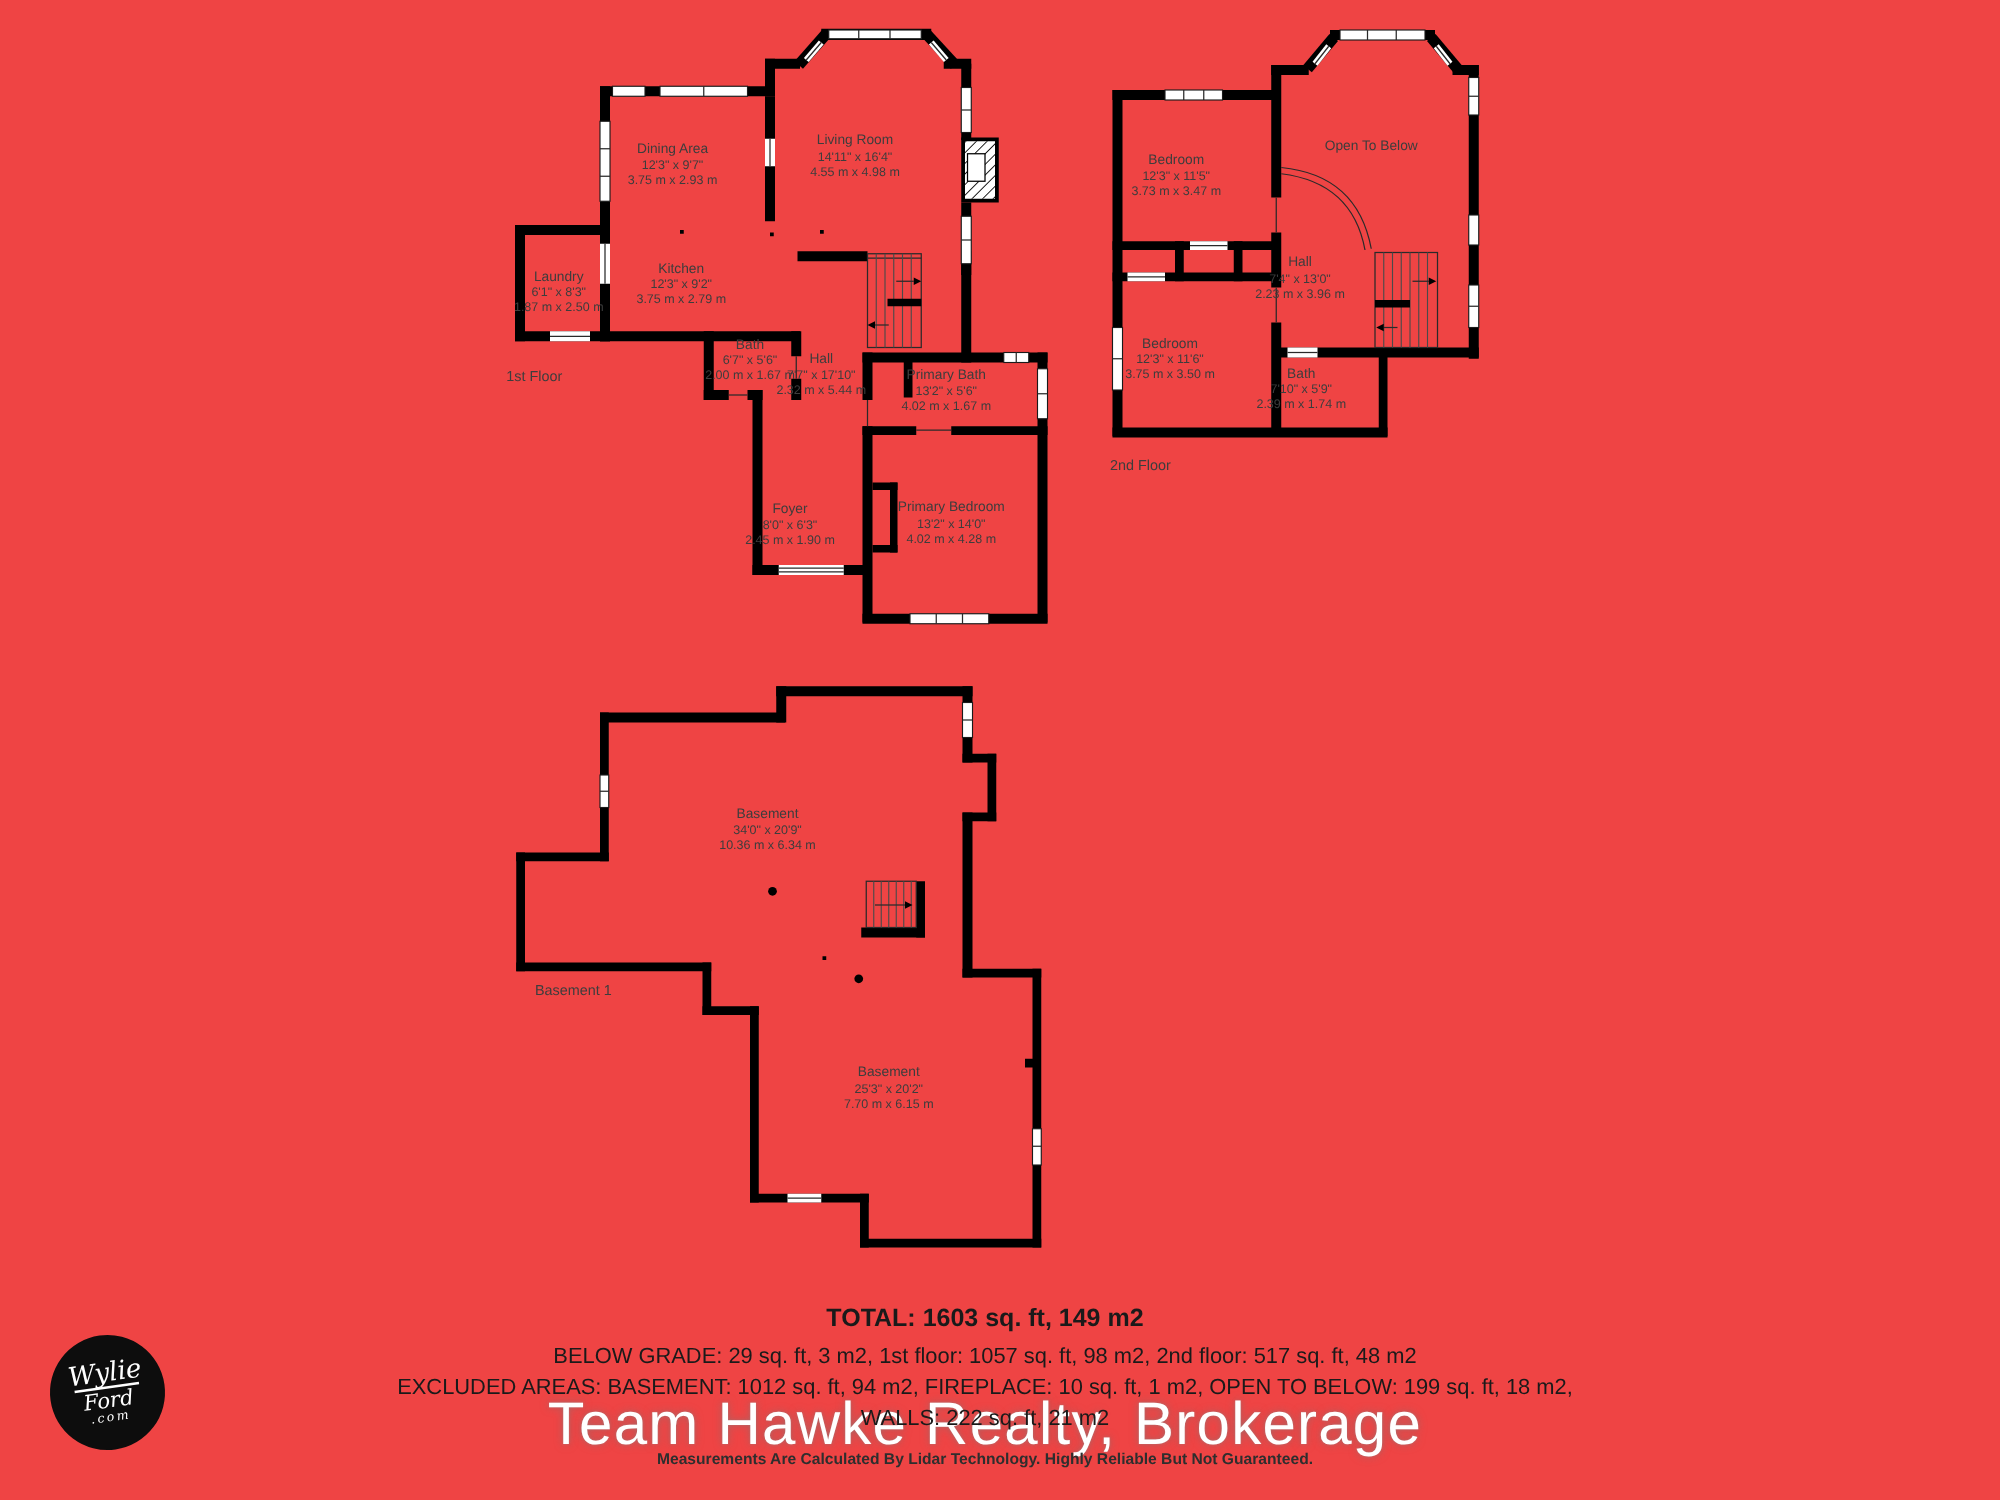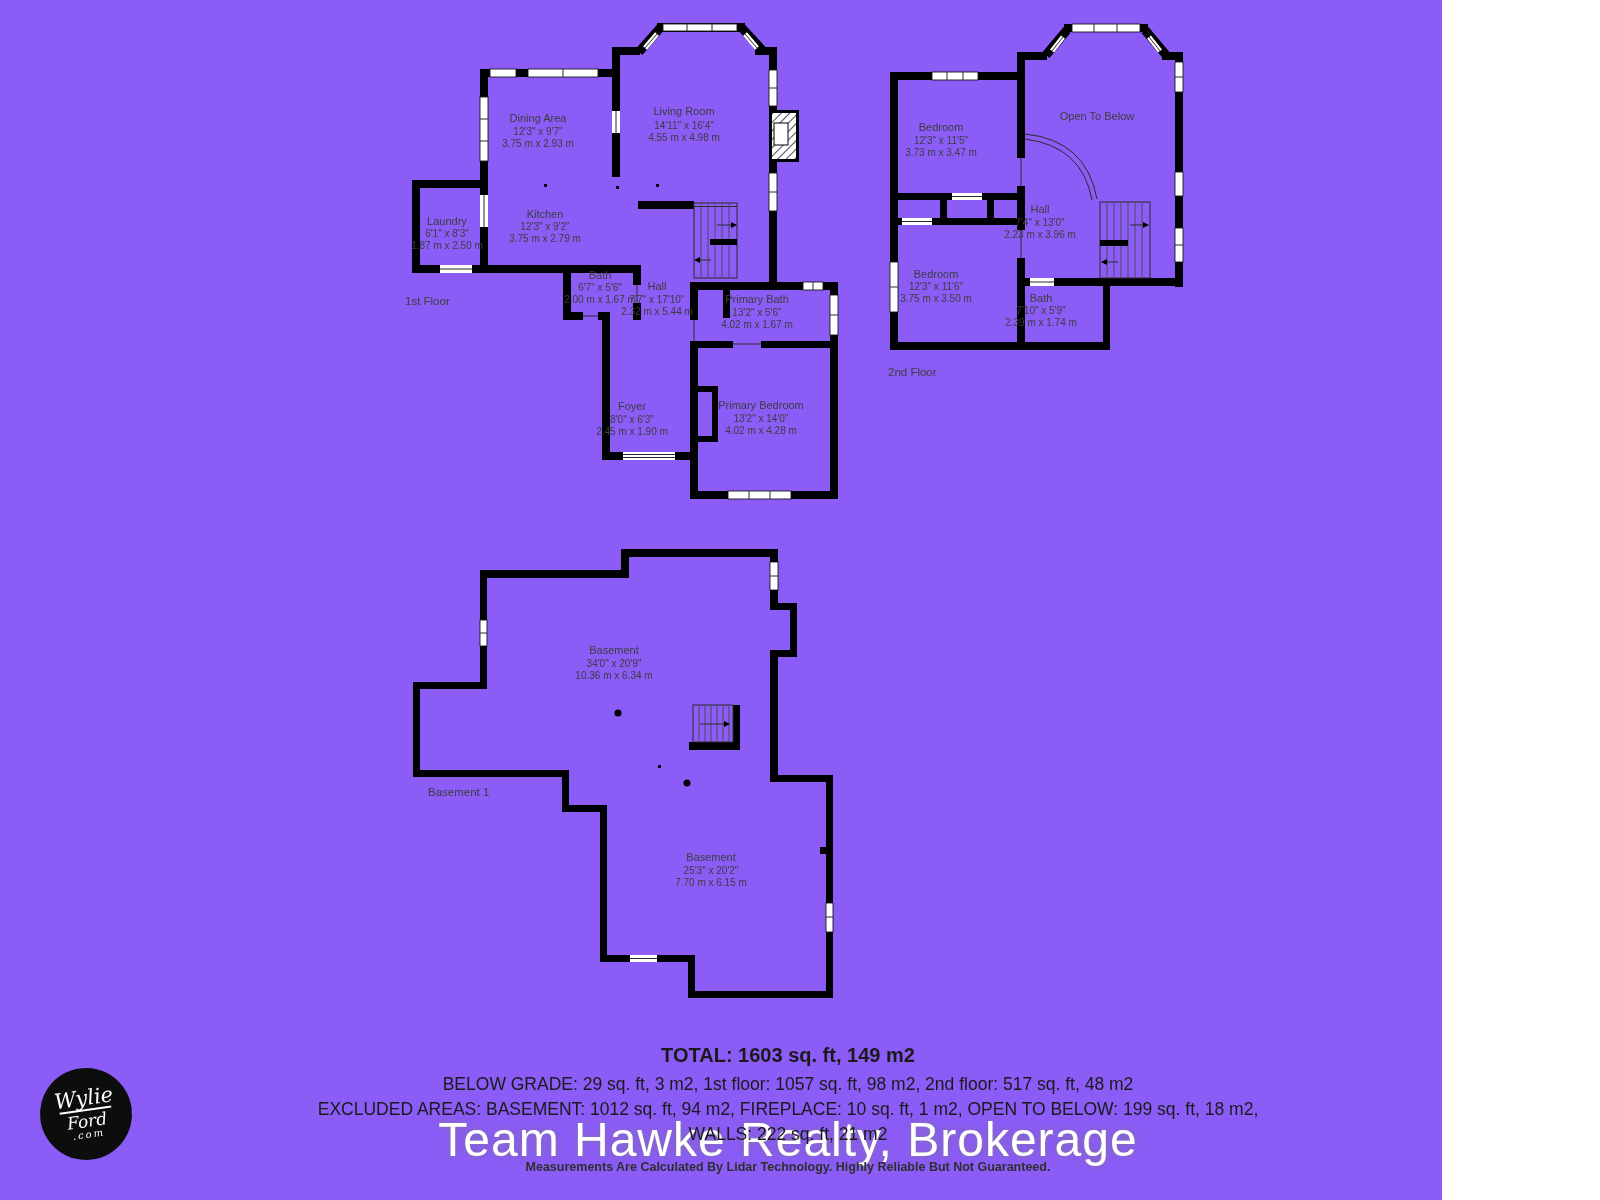--- a/index.html
+++ b/index.html
@@ -1,17 +1,17 @@
 <!DOCTYPE html>
 <html><head>
 <meta charset="utf-8">
 <style>
   html,body{margin:0;padding:0;background:#ffffff;}
-  .page{position:relative;width:1426px;height:1200px;background:#8b5cf6;overflow:hidden;
-        font-family:"Liberation Sans", sans-serif;padding-left:16px;}
+  .page{position:relative;width:1600px;height:1200px;background:#ef4444;overflow:hidden;
+        font-family:"Liberation Sans", sans-serif;}
   svg{position:absolute;overflow:visible;}
   .wall{fill:#000000;}
   .win{fill:#ffffff;stroke:#1a1a1a;stroke-width:0.9;}
   .thin{stroke:#2a2a2a;stroke-width:1;fill:none;}
   .tread{stroke:#4a4a4a;stroke-width:0.9;fill:none;}
   .dot{fill:#000000;}
   .room-name{font:11px "Liberation Sans", sans-serif;fill:#3d3d3d;text-anchor:middle;}
   .room-dim{font:10px "Liberation Sans", sans-serif;fill:#3d3d3d;text-anchor:middle;}
   .floor-label{font:11.5px "Liberation Sans", sans-serif;fill:#3d3d3d;}
   .summary{position:absolute;top:1044px;left:-12px;width:1600px;text-align:center;z-index:3;color:#1a1a1a;}

